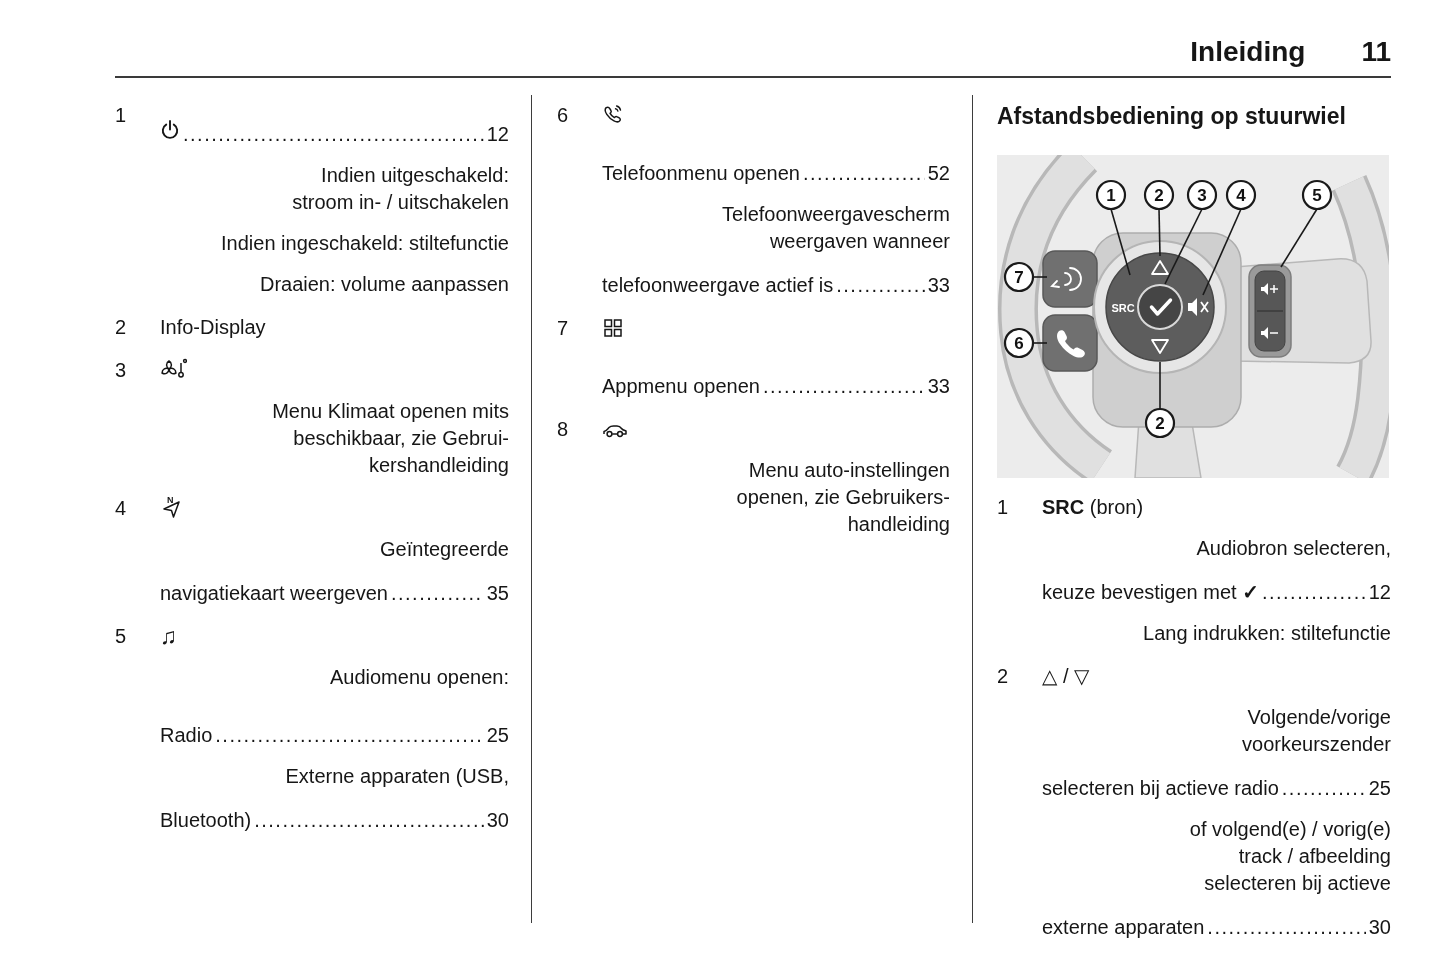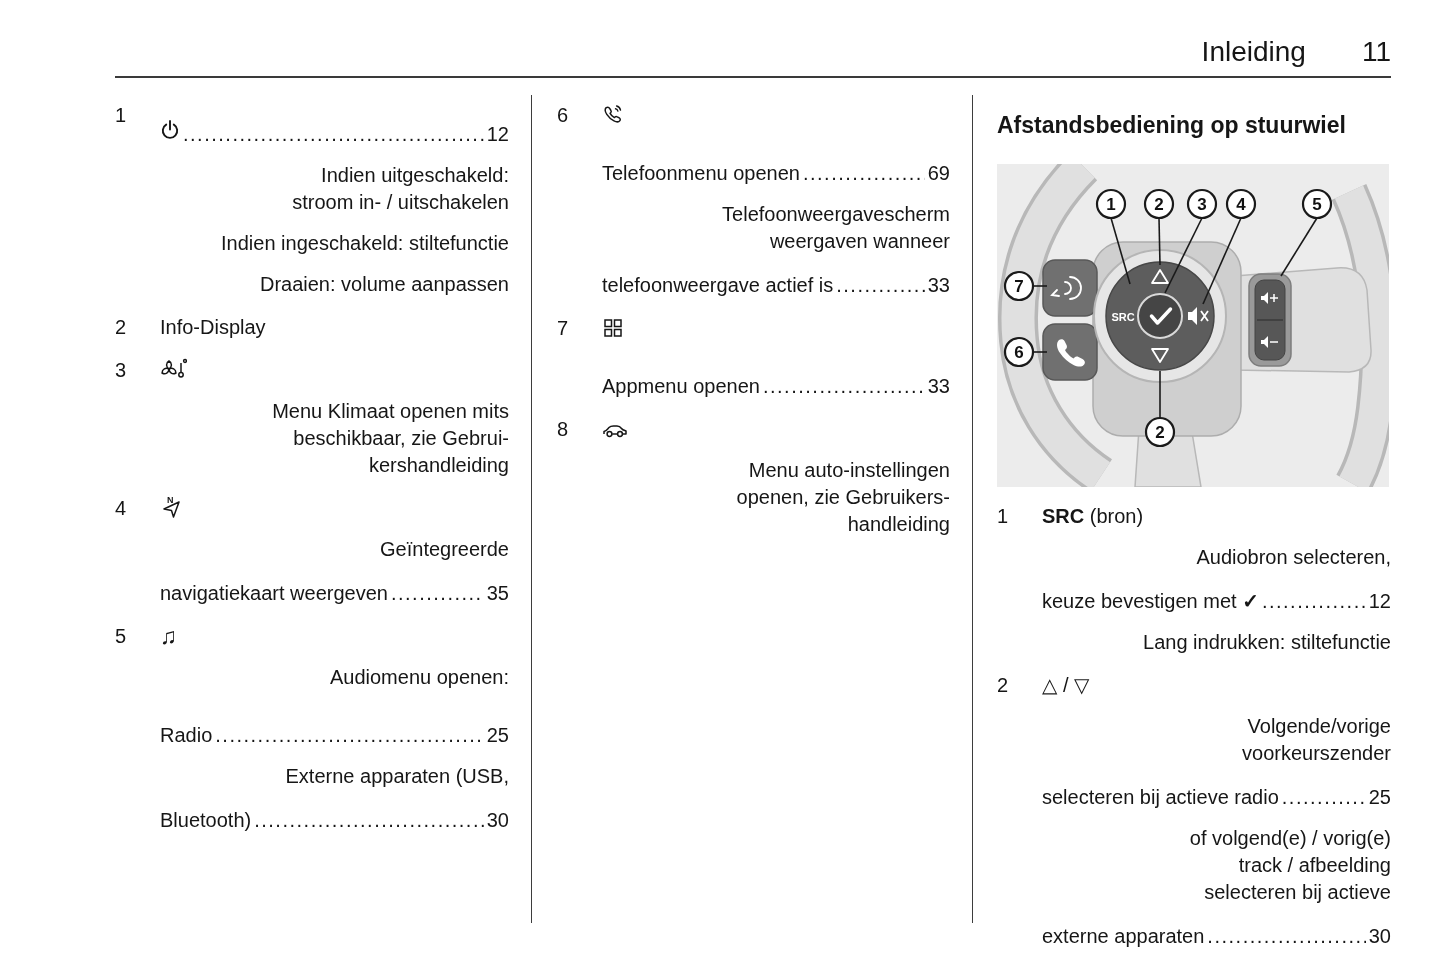--- a/index.html
+++ b/index.html
@@ -6,21 +6,21 @@
   html,body { background:#ffffff; }
   body {
     width:1445px; height:966px; position:relative;
     font-family:"Liberation Sans", sans-serif;
     color:#161616;
   }
   .page { position:absolute; inset:0; background:#fff; overflow:hidden; }
 
   .hdr { position:absolute; top:36px; left:115px; width:1276px;
          display:flex; justify-content:flex-end; align-items:baseline;
-         font-weight:normal; font-size:28px; }
+         font-weight:bold; font-size:28px; }
   .hdr-num { margin-left:56px; }
   .rule { position:absolute; top:76px; left:115px; width:1276px; border-top:2px solid #3a3a3a; }
 
   .vline { position:absolute; top:95px; width:1px; height:828px; background:#3d3d3d; }
   .v1 { left:531px; } .v2 { left:972px; }
 
   .col { position:absolute; top:95px; }
   .col1 { left:115px; width:394px; }
   .col2 { left:557px; width:393px; }
   .col3 { left:997px; width:394px; }
@@ -40,21 +40,21 @@
           letter-spacing:1.5px; margin:0 3px; }
   .pg   { flex:none; }
 
   .bold { font-weight:bold; }
   .check { font-weight:bold; }
   .ic { display:inline-flex; align-items:center; vertical-align:-4px; }
   .ic svg { display:block; }
   .glyph { font-size:23px; line-height:27px; }
   .tri { font-size:20px; }
 
-  .h3 { font-size:23px; font-weight:bold; margin-top:16px; line-height:28px; }
+  .h3 { font-size:23px; font-weight:bold; margin-top:7px; line-height:28px; }
   .figure { margin-top:25px; width:392px; height:323px; }
 </style>
 </head>
 <body>
 
 <div class="page">
 
   <div class="hdr">
     <span class="hdr-title">Inleiding</span>
     <span class="hdr-num">11</span>
@@ -169,21 +169,21 @@
           <svg width="22" height="22" viewBox="0 0 22 22">
             <path d="M4.2,3.6 C2.8,5 3,7.6 4.8,10.3 C6.6,13 9.4,15.6 12,16.9 C14.6,18.2 16.9,18 17.9,16.6 C18.6,15.6 18.2,14.5 17.2,13.9 L15.3,12.8 C14.5,12.3 13.6,12.4 13,13 L12.4,13.6 C10.9,12.8 8.9,10.9 8.1,9.4 L8.7,8.8 C9.3,8.2 9.4,7.3 8.9,6.5 L7.8,4.6 C7.2,3.6 5.6,3 4.2,3.6 Z" fill="none" stroke="#161616" stroke-width="1.5" stroke-linejoin="round"></path>
             <path d="M13.5,4.8 Q15.4,5.1 15.9,7.1" fill="none" stroke="#161616" stroke-width="1.4" stroke-linecap="round"></path>
             <path d="M14.6,2 Q17.7,2.6 18.5,6.1" fill="none" stroke="#161616" stroke-width="1.4" stroke-linecap="round"></path>
           </svg>
         </div>
         <div class="para">
           <div class="leader">
             <span class="lbl">Telefoonmenu openen</span>
             <span class="dots">................................................................................</span>
-            <span class="pg">69</span>
+            <span class="pg">52</span>
           </div>
         </div>
         <div class="para">
           <div class="txt">Telefoonweergavescherm
 weergaven wanneer</div>
           <div class="leader">
             <span class="lbl">telefoonweergave actief is</span>
             <span class="dots">................................................................................</span>
             <span class="pg">33</span>
           </div>

